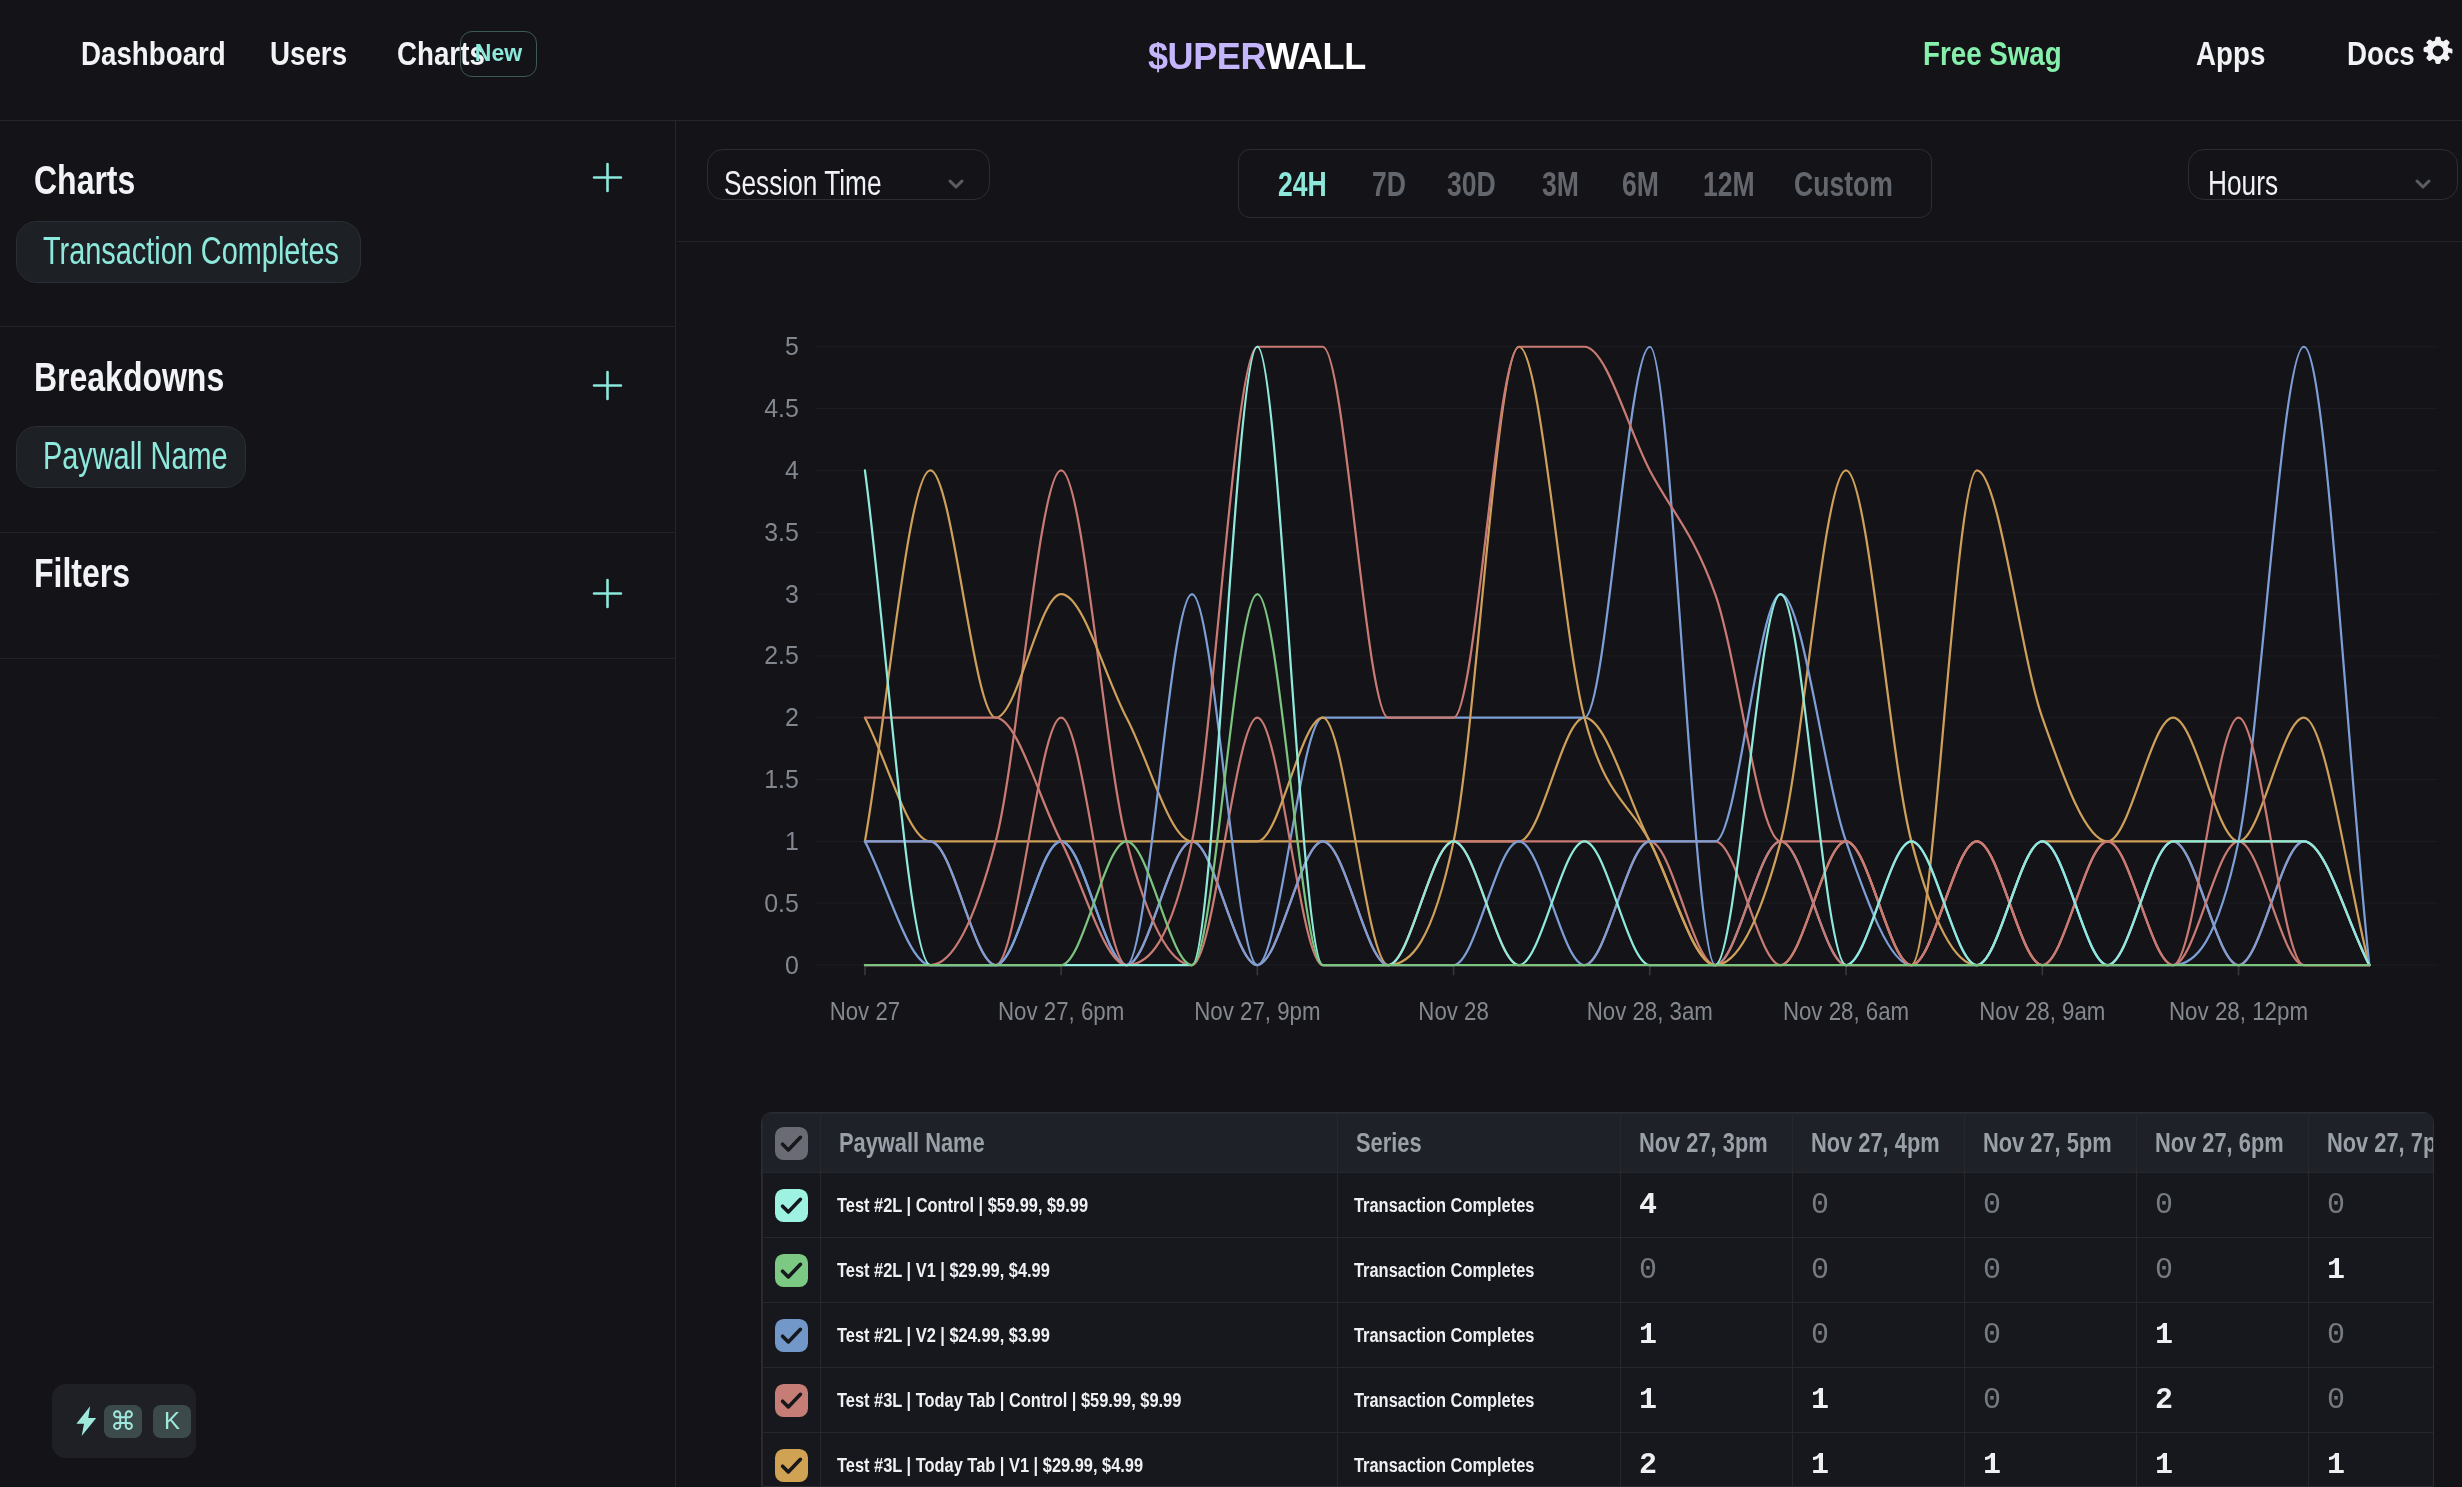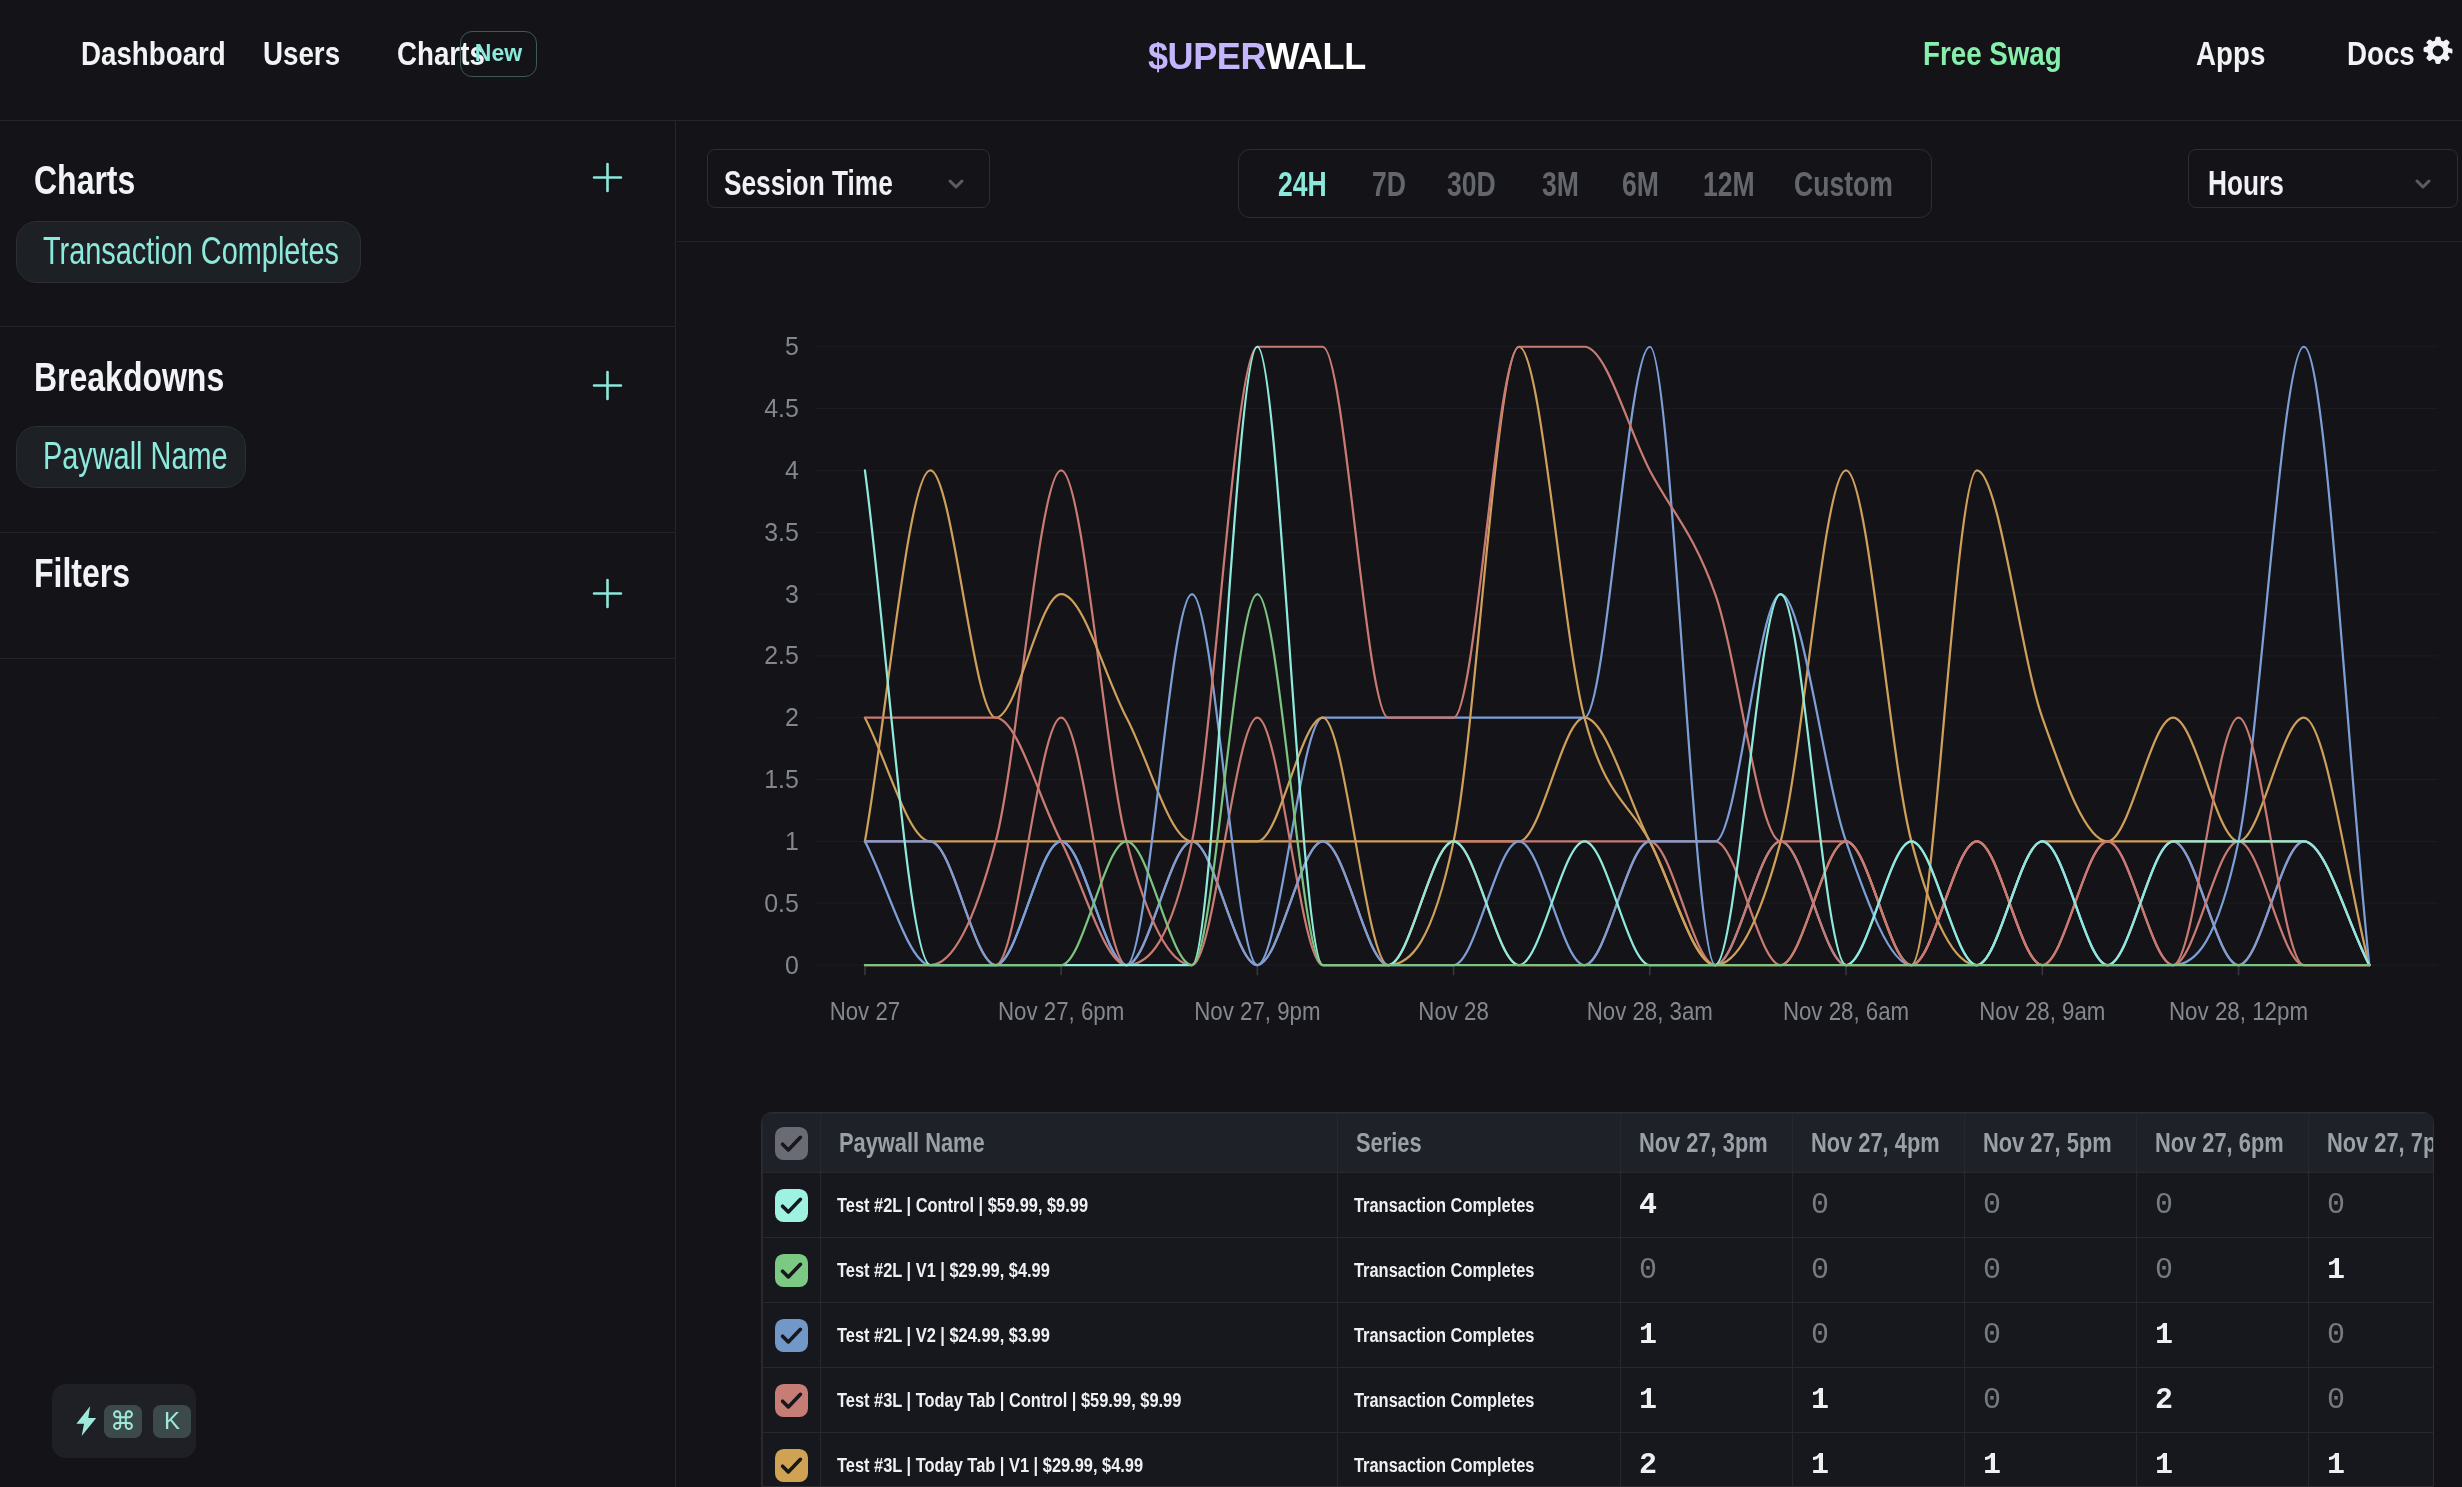--- a/index.html
+++ b/index.html
@@ -16,22 +16,22 @@
 .sec { position:absolute; left:34px; font-size:41px; font-weight:700; color:#f2f3f5; line-height:1; }
 .plus { position:absolute; left:591px; width:33px; height:33px; }
 .chip { position:absolute; left:16.3px; background:#1d2025; border:0.9px solid #2b2e34; border-radius:20.6px;
   color:#8de9dc; font-size:38px; font-weight:400; height:62px; line-height:59px; padding:0 26px; white-space:nowrap; }
 .chip span { display:inline-block; transform:scaleX(0.76); transform-origin:0 50%; }
 .divider { position:absolute; left:0; width:676px; border-top:0.9px solid #222327; }
 .cmdk { position:absolute; left:52px; top:1263px; width:144px; height:74px; background:#1f2025; border-radius:13.7px; }
 .key { position:absolute; top:20.6px; width:38px; height:33px; background:#3d4a4c; border-radius:7.7px;
   color:#9fe9dc; text-align:center; }
 .toolbar-line { position:absolute; left:677px; top:241px; width:1786px; border-top:0.9px solid #222428; }
-.selbox { position:absolute; border:0.9px solid #2c2e33; border-radius:8px; height:59px;
-  font-size:35px; font-weight:700; color:#f0f1f3; }
+.selbox { position:absolute; border:0.9px solid #2c2e33; border-radius:16px; height:51px;
+  font-size:35px; font-weight:400; color:#f0f1f3; }
 .selbox .tx2 { display:inline-block; transform:scaleX(0.75); transform-origin:0 50%; white-space:nowrap; }
 .tabs { position:absolute; left:1238px; top:149px; width:694px; height:69px; border:0.9px solid #2c2e33; border-radius:12px; }
 .tabs span { position:absolute; top:0; line-height:67px; font-size:35px; font-weight:700; color:#63666c;
   transform:scaleX(0.76); transform-origin:0 50%; }
 .chart { position:absolute; left:676px; top:241px; }
 .tablewrap { position:absolute; left:761px; top:1112px; width:1673px; height:375px; overflow:hidden;
   background:#17181d; border:0.9px solid #2b2d33; border-radius:10.3px 10.3px 0 0; }
 table { border-collapse:collapse; table-layout:fixed; width:1717px; }
 th, td { border:0.9px solid #26282d; padding:0; text-align:left; vertical-align:middle; }
 tr { height:65px; }
@@ -43,21 +43,21 @@
 td.name, td.series { font-weight:700; color:#eef0f2; font-size:20px;padding-left:16px; }
 .tx { display:inline-block; transform:scaleX(0.82); transform-origin:0 50%; white-space:nowrap; }
 td.num { font-family:"Liberation Mono", monospace; font-weight:700; color:#eef0f2; font-size:30px; }
 td.num.zero { color:#767b82; font-weight:400; }
 .cb { display:block; margin:0 auto; width:33px; height:33px; border-radius:8.6px; }
 .ck { width:33px; height:33px; display:block; }
 </style></head>
 <body>
 <div class="nav">
   <span class="lnk" style="left:34px"><span>Dashboard</span></span>
-  <span class="lnk" style="left:216px"><span>Users</span></span>
+  <span class="lnk" style="left:223px"><span>Users</span></span>
   <span class="lnk" style="left:350px"><span>Charts</span></span>
   <span class="badge">New</span>
   <span class="logo"><span class="t">$UPER</span>WALL</span>
   <span class="lnk" style="left:1876px;color:#86efac"><span>Free Swag</span></span>
   <span class="lnk" style="left:2149px"><span>Apps</span></span>
   <span class="lnk" style="left:2300px"><span>Docs</span></span>
   <svg style="position:absolute;left:2421px;top:34px" width="34" height="34" viewBox="0 0 24 24" fill="#f2f3f5">
     <path d="M12 8.2a3.8 3.8 0 100 7.6 3.8 3.8 0 000-7.6zm9.4 5.3l-2-.4a7.4 7.4 0 01-.6 1.5l1.2 1.7a.9.9 0 01-.1 1.2l-1.3 1.3a.9.9 0 01-1.2.1l-1.7-1.2c-.5.3-1 .5-1.5.6l-.4 2a.9.9 0 01-.9.8h-1.8a.9.9 0 01-.9-.8l-.4-2a7.4 7.4 0 01-1.5-.6l-1.7 1.2a.9.9 0 01-1.2-.1l-1.3-1.3a.9.9 0 01-.1-1.2l1.2-1.7a7.4 7.4 0 01-.6-1.5l-2-.4a.9.9 0 01-.8-.9v-1.8a.9.9 0 01.8-.9l2-.4c.1-.5.3-1 .6-1.5L4 6.7a.9.9 0 01.1-1.2l1.3-1.3a.9.9 0 011.2-.1l1.7 1.2c.5-.3 1-.5 1.5-.6l.4-2a.9.9 0 01.9-.8h1.8a.9.9 0 01.9.8l.4 2c.5.1 1 .3 1.5.6l1.7-1.2a.9.9 0 011.2.1l1.3 1.3a.9.9 0 01.1 1.2l-1.2 1.7c.3.5.5 1 .6 1.5l2 .4a.9.9 0 01.8.9v1.8a.9.9 0 01-.8.9z"></path>
   </svg>
 </div>

